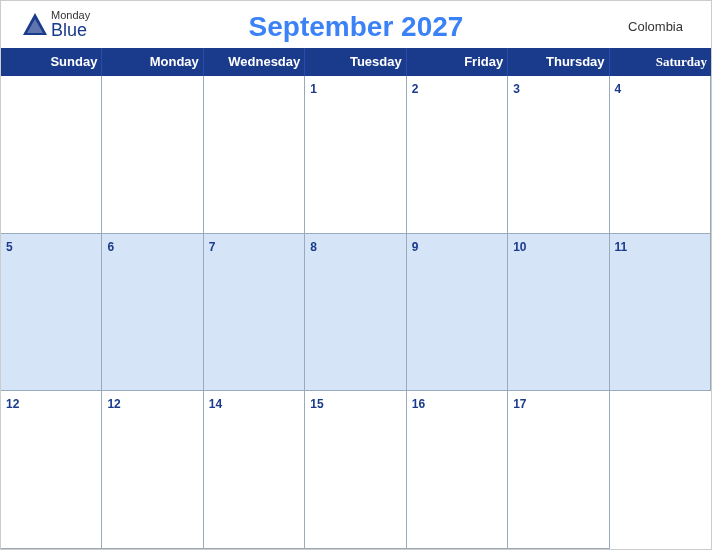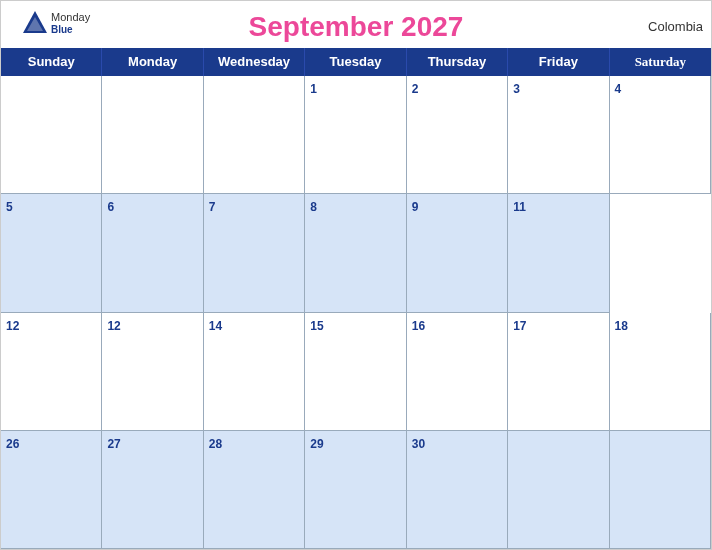--- a/index.html
+++ b/index.html
@@ -32,47 +32,47 @@
       display: flex;
       flex-direction: column;
       align-items: flex-start;
     }
     .logo-general {
       font-size: 11px;
       color: #333;
       line-height: 1.1;
     }
     .logo-blue {
-      font-size: 10px;
-      font-weight: bold;
+      font-size: 18px;
+      font-weight: normal;
       color: #1a3a8c;
       line-height: 1.1;
     }
     .title {
       font-size: 28px;
       font-weight: bold;
-      color: #ec4899;
+      color: #3b82f6;
       text-align: left;
     }
     .country {
       position: absolute;
-      right: 8px;
+      right: 28px;
       top: 18px;
       font-size: 13px;
       color: #333;
     }
     .days-header {
       display: grid;
       grid-template-columns: repeat(7, 1fr);
       background: #1a3a8c;
     }
     .day-header {
       color: #fff;
-      text-align: center;
-      padding: 6px 12px;
+      text-align: right;
+      padding: 6px 4px;
       font-size: 13px;
       font-weight: bold;
       border-right: 1px solid #2a4aac;
     }
     .day-header:last-child {
       border-right: none;
       font-family: Liberation Serif, serif;
     }
     .day-cell {
       border-right: 1px solid #aab;
@@ -142,22 +142,22 @@
     </div>
     <h1 class="title">September 2027</h1>
     <div class="country">Colombia</div>
   </div>
 
   <div class="days-header">
     <div class="day-header">Sunday</div>
     <div class="day-header">Monday</div>
     <div class="day-header">Wednesday</div>
     <div class="day-header">Tuesday</div>
+    <div class="day-header">Friday</div>
     <div class="day-header">Thursday</div>
-    <div class="day-header">Friday</div>
     <div class="day-header">Saturday</div>
   </div>
 
   <div class="grid-wrapper">
 
     <div class="grid-row">
       <div class="day-cell empty-cell"></div>
       <div class="day-cell empty-cell"></div>
       <div class="day-cell empty-cell"></div>
       <div class="day-cell"><span class="day-number">1</span></div>
@@ -165,37 +165,28 @@
       <div class="day-cell"><span class="day-number">3</span></div>
       <div class="day-cell"><span class="day-number">4</span></div>
     </div>
 
     <div class="grid-row">
       <div class="day-cell"><span class="day-number">5</span></div>
       <div class="day-cell"><span class="day-number">6</span></div>
       <div class="day-cell"><span class="day-number">7</span></div>
       <div class="day-cell"><span class="day-number">8</span></div>
       <div class="day-cell"><span class="day-number">9</span></div>
+      <div class="day-cell"><span class="day-number">10</span></div>
       <div class="day-cell"><span class="day-number">11</span></div>
     </div>
 
     <div class="grid-row">
       <div class="day-cell"><span class="day-number">12</span></div>
       <div class="day-cell"><span class="day-number">12</span></div>
       <div class="day-cell"><span class="day-number">14</span></div>
       <div class="day-cell"><span class="day-number">15</span></div>
       <div class="day-cell"><span class="day-number">16</span></div>
       <div class="day-cell"><span class="day-number">17</span></div>
-      <div class="day-cell"><span class="day-number">18</span></div>
     </div>
 
 
-    <div class="grid-row">
-      <div class="day-cell"><span class="day-number">26</span></div>
-      <div class="day-cell"><span class="day-number">27</span></div>
-      <div class="day-cell"><span class="day-number">28</span></div>
-      <div class="day-cell"><span class="day-number">29</span></div>
-      <div class="day-cell"><span class="day-number">30</span></div>
-      <div class="day-cell empty-cell"></div>
-      <div class="day-cell empty-cell"></div>
-    </div>
   </div>
 </div>
 
 </body></html>

